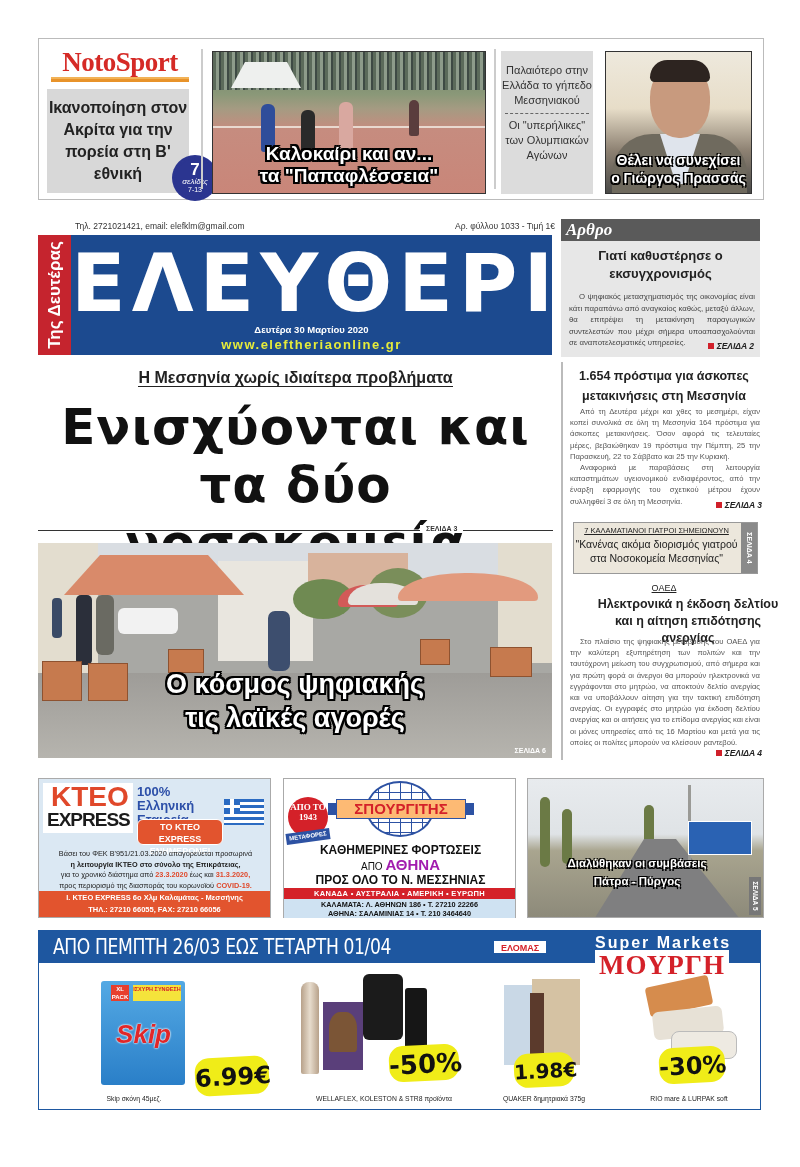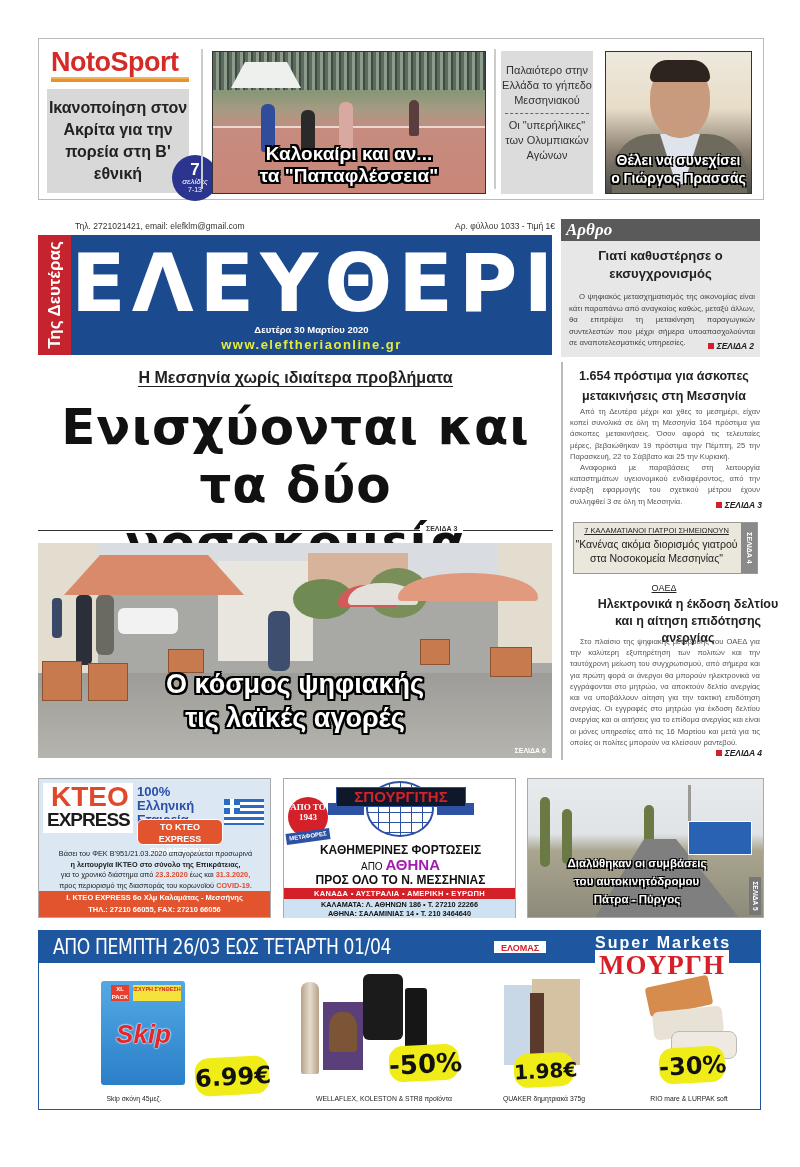--- a/index.html
+++ b/index.html
@@ -1,21 +1,21 @@
 <!DOCTYPE html>
 <html><head>
 <meta charset="utf-8">
 <style>
 *{box-sizing:border-box;margin:0;padding:0}
 html,body{width:800px;height:1167px;background:#fff;overflow:hidden}
 body{position:relative;font-family:"Liberation Sans",sans-serif;color:#111}
 .abs{position:absolute}
 
 #topbar{left:38px;top:38px;width:726px;height:162px;border:1px solid #bbb;background:#fff}
-#noto-logo{left:12px;top:10px;width:138px;height:26px;font-family:Liberation Sans, sans-serif;font-weight:bold;font-size:27px;color:#d52a26;text-align:left;line-height:26px;letter-spacing:-0.5px}
+#noto-logo{left:12px;top:10px;width:138px;height:26px;font-family:Liberation Serif, serif;font-weight:bold;font-size:27px;color:#d52a26;text-align:center;line-height:26px;letter-spacing:-0.5px}
 #noto-stripe{left:12px;top:38px;width:138px;height:5px;background:#e8932a;border-top:2px solid #f2b256}
 #noto-box{left:8px;top:50px;width:142px;height:104px;background:#d8d8d8}
 #noto-box-text{left:0;top:8px;width:142px;text-align:center;font-weight:bold;font-size:16px;line-height:22px;color:#222}
 #badge7{left:135px;top:118px;width:42px;height:42px;border-radius:50%;background:#2b3590;color:#fff;text-align:center;border:2px dotted #2b3590;box-shadow:0 0 0 2px #2b3590}
 #badge7 .n{font-size:17px;font-weight:bold;line-height:16px;display:block;margin-top:3px}
 #badge7 .s{font-size:8px;font-style:italic;line-height:8px;display:block}
 #badge7 .p{font-size:7px;line-height:8px;display:block}
 #vsep1{left:162px;top:10px;width:2px;height:140px;background:#ccc}
 #run-photo{left:173px;top:12px;width:274px;height:143px;border:1px solid #333;background:linear-gradient(180deg,#6f7d69 0%,#8a9878 30%,#a49b82 40%,#c68c7f 55%,#c98679 100%);overflow:hidden}
 #run-photo .crowd{position:absolute;left:0;top:0;width:100%;height:38px;background:repeating-linear-gradient(90deg,#5b6a5a 0 3px,#8d9b8a 3px 6px,#3e4a44 6px 8px)}
@@ -87,21 +87,21 @@
 #kteo-flag::before{content:"";position:absolute;left:0;top:0;width:16px;height:15px;background:#2b6bc2}
 #kteo-flag::after{content:"";position:absolute;left:6px;top:0;width:4px;height:15px;background:#fff}
 #kteo-flag i{position:absolute;left:0;top:6px;width:16px;height:3px;background:#fff;z-index:1}
 #kteo-pill{left:98px;top:40px;width:86px;height:26px;background:#e2542e;border-radius:6px;color:#fff;text-align:center;font-weight:bold;font-size:9px;line-height:12px;padding-top:1px;border:1px solid #fff}
 #kteo-body{left:4px;top:70px;width:225px;text-align:center;font-size:7.3px;line-height:10.5px;color:#222}
 #kteo-body .r{color:#e0482a;font-weight:bold}
 #kteo-foot{left:0;bottom:0;width:231px;height:26px;background:#e2542e;color:#fff;text-align:center;font-weight:bold;font-size:7.5px;line-height:12px;padding-top:1px}
 #spour{left:283px;top:778px;width:233px;height:140px;border:1px solid #aaa;background:#fff}
 #spour-globe{left:82px;top:2px;width:68px;height:56px;border-radius:50%;border:2px solid #2d52a3;background:repeating-linear-gradient(90deg,transparent 0 10px,#2d52a3 10px 11px),repeating-linear-gradient(180deg,transparent 0 9px,#2d52a3 9px 10px)}
 #spour-wings{left:44px;top:24px;width:146px;height:12px;background:linear-gradient(90deg,#2d52a3 0 25%,transparent 25% 75%,#2d52a3 75%)}
-#spour-name{left:52px;top:8px;width:130px;text-align:center;font-weight:bold;font-size:15px;color:#d42129;background:#0f172a;line-height:18px;border:1px solid #2d52a3}
+#spour-name{left:52px;top:20px;width:130px;text-align:center;font-weight:bold;font-size:15px;color:#d42129;background:#fdba74;line-height:18px;border:1px solid #2d52a3}
 #spour-badge{left:4px;top:18px;width:40px;height:40px;border-radius:50%;background:#d42129;color:#fff;text-align:center;font-family:"Liberation Serif",serif;font-weight:bold;font-size:9px;line-height:10px;padding-top:5px}
 #spour-badge2{left:2px;top:52px;width:44px;height:11px;background:#2d52a3;color:#fff;font-size:6px;font-weight:bold;text-align:center;line-height:11px;transform:rotate(-8deg)}
 #spour-l1{left:0;top:64px;width:233px;text-align:center;font-size:12px;font-weight:bold;color:#111;line-height:15px}
 #spour-l2{left:0;top:78px;width:233px;text-align:center;font-size:10px;color:#111;line-height:15px}
 #spour-l2 b{color:#a21caf;font-size:15px}
 #spour-l3{left:0;top:94px;width:233px;text-align:center;font-size:12px;font-weight:bold;color:#111;line-height:15px}
 #spour-red{left:0;top:109px;width:231px;height:11px;background:#d42129;color:#fff;font-size:7.5px;font-weight:bold;text-align:center;line-height:11px;letter-spacing:0.3px}
 #spour-foot{left:0;top:120px;width:231px;height:19px;background:#cfe2f2;text-align:center;font-size:7.3px;line-height:9px;color:#111;font-weight:bold;padding-top:1px}
 #road-photo{left:527px;top:778px;width:237px;height:140px;border:1px solid #aaa;overflow:hidden;background:linear-gradient(180deg,#e8ebee 0%,#dfe3e6 40%,#a9a58f 52%,#8d8a7a 100%)}
 #road-photo .road{position:absolute;left:60px;top:60px;width:160px;height:90px;background:#7f7f80;clip-path:polygon(35% 0,55% 0,100% 100%,0 100%)}
@@ -299,21 +299,20 @@
 
 <div id="road-photo" class="abs">
   <div class="tree" style="left:12px;top:18px;height:70px"></div>
   <div class="tree" style="left:34px;top:30px"></div>
   <div class="tree" style="left:116px;top:26px;height:62px"></div>
   <div class="road"></div>
   <div class="abs" style="left:160px;top:6px;width:3px;height:80px;background:#9a9a96"></div>
   <div class="sign"></div>
   <div id="road-caption" class="abs">
     <div>Διαλύθηκαν οι συμβάσεις</div>
-    <div>του αυτοκινητόδρομου</div>
     <div>Πάτρα - Πύργος</div>
   </div>
   <div id="road-tab" class="abs">
       <span>ΣΕΛΙΔΑ 5</span>
     </div>
 </div>
 
 <div id="sm" class="abs">
   <div id="sm-bar" class="abs">
     <div id="sm-dates" class="abs">ΑΠΟ ΠΕΜΠΤΗ 26/03 ΕΩΣ ΤΕΤΑΡΤΗ 01/04</div>

